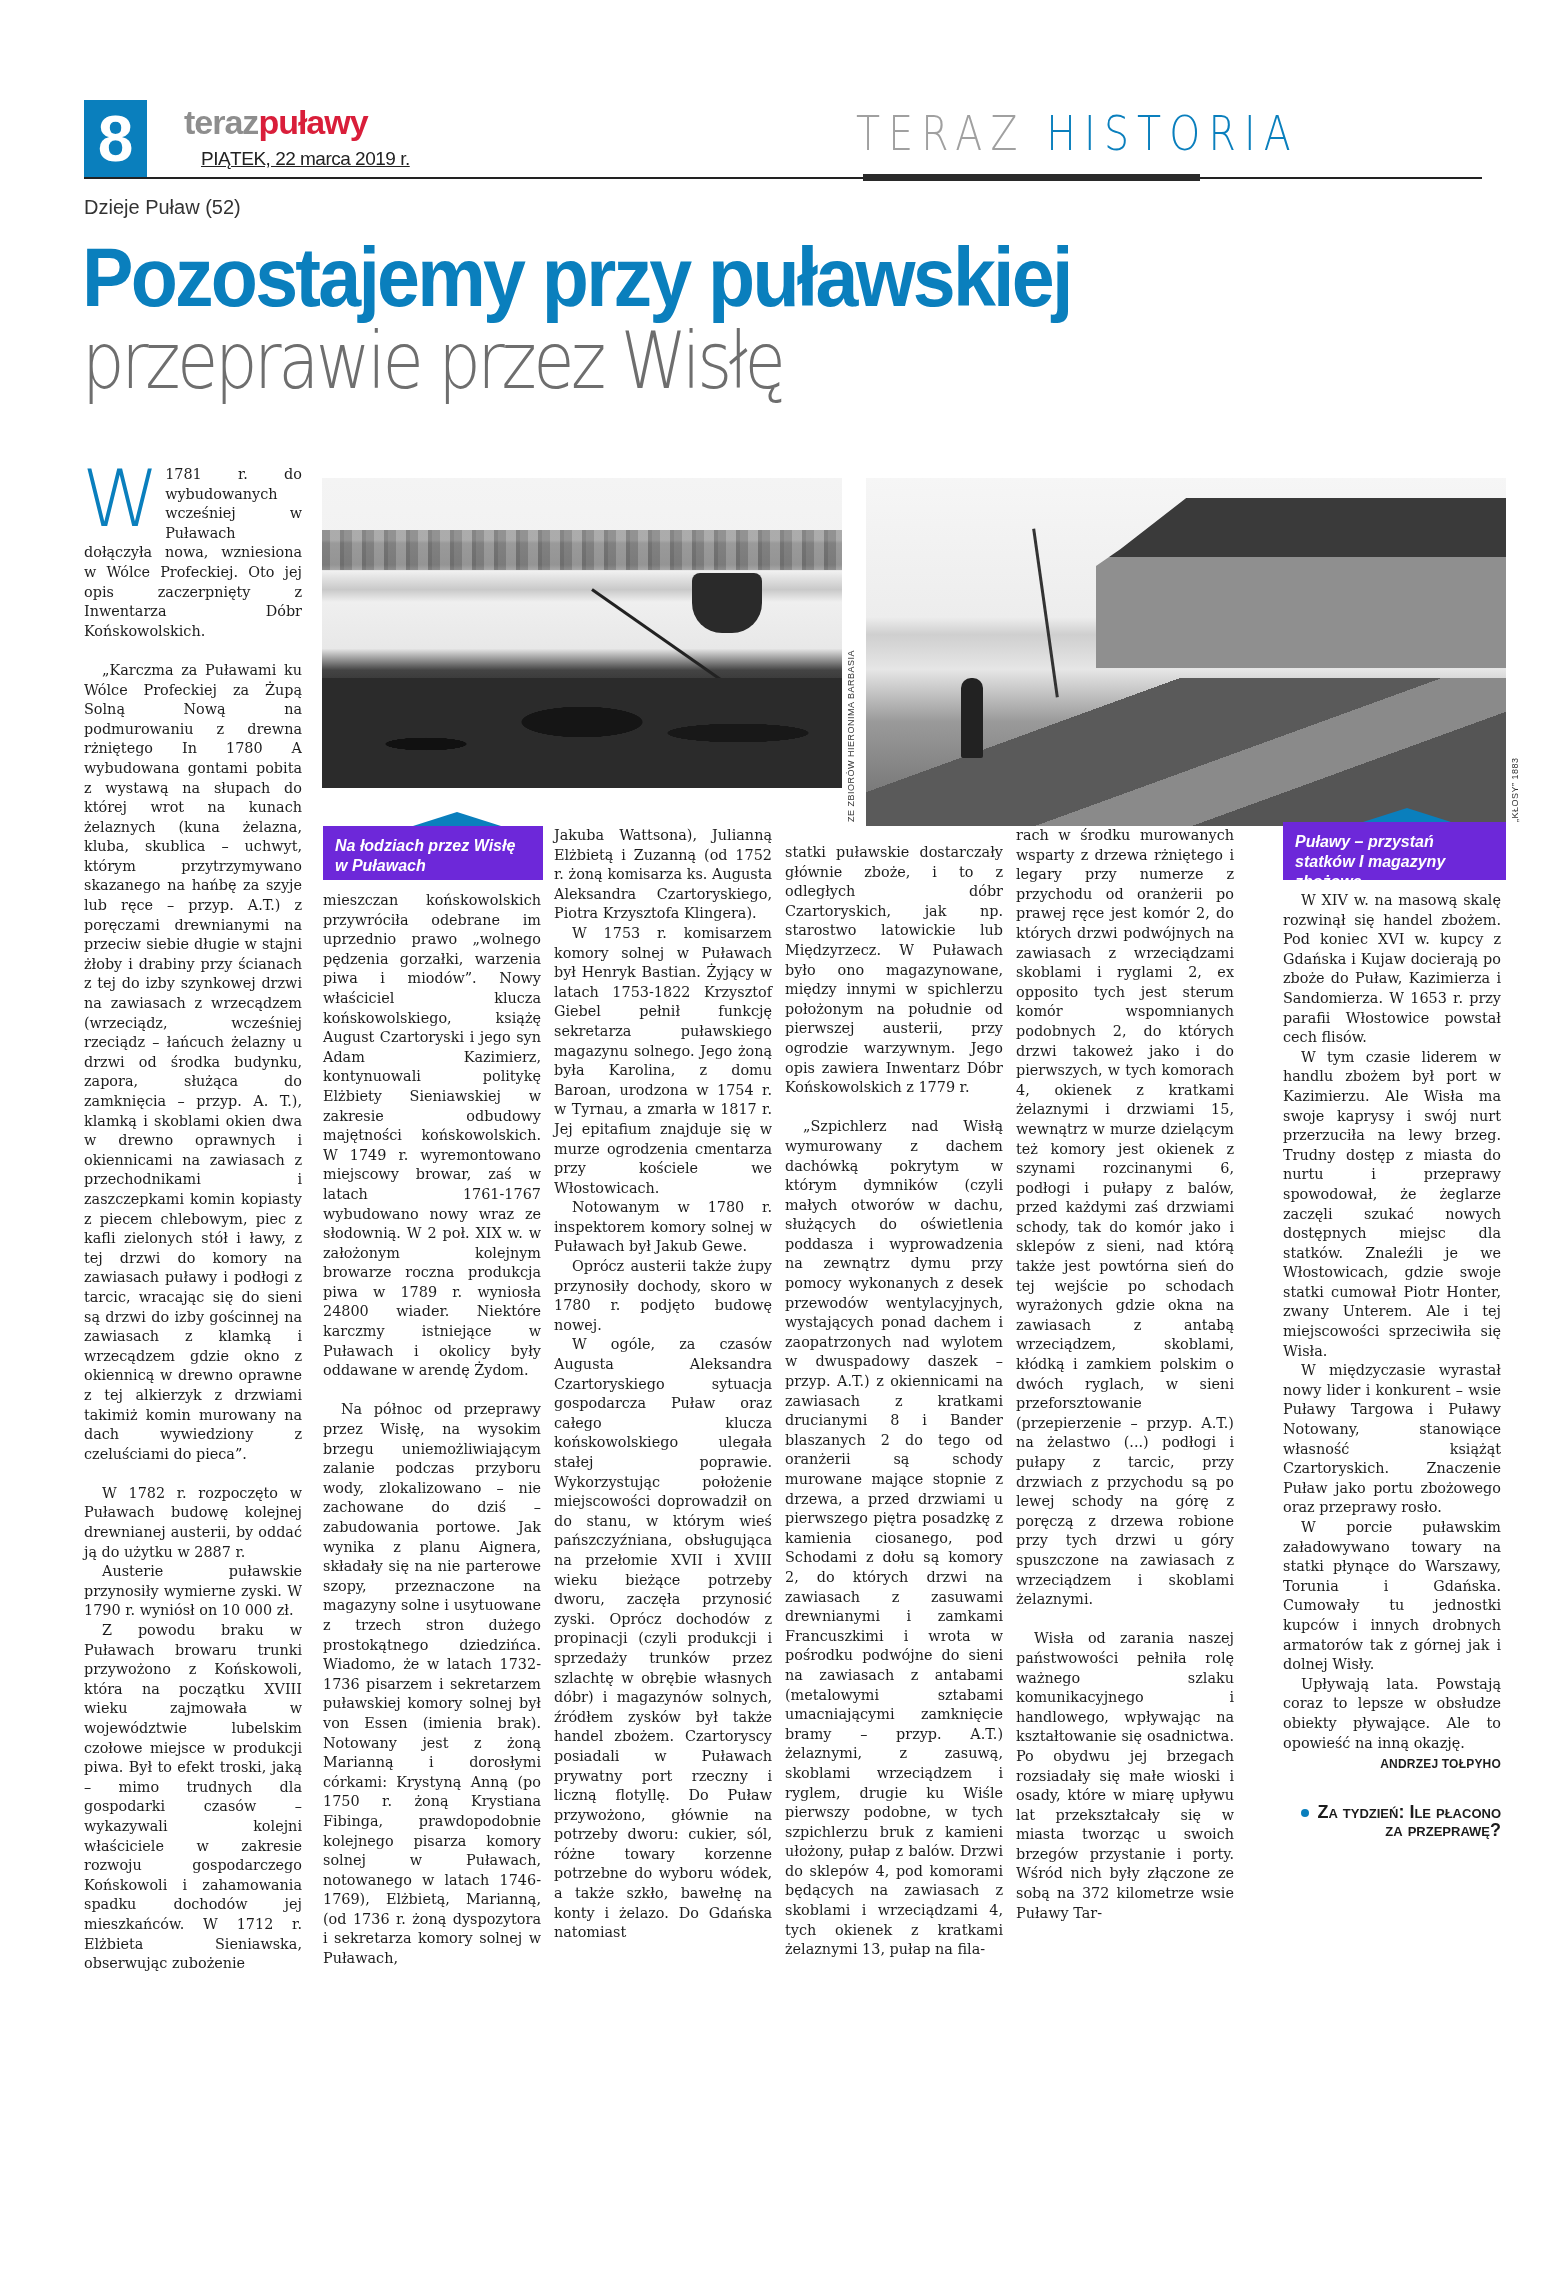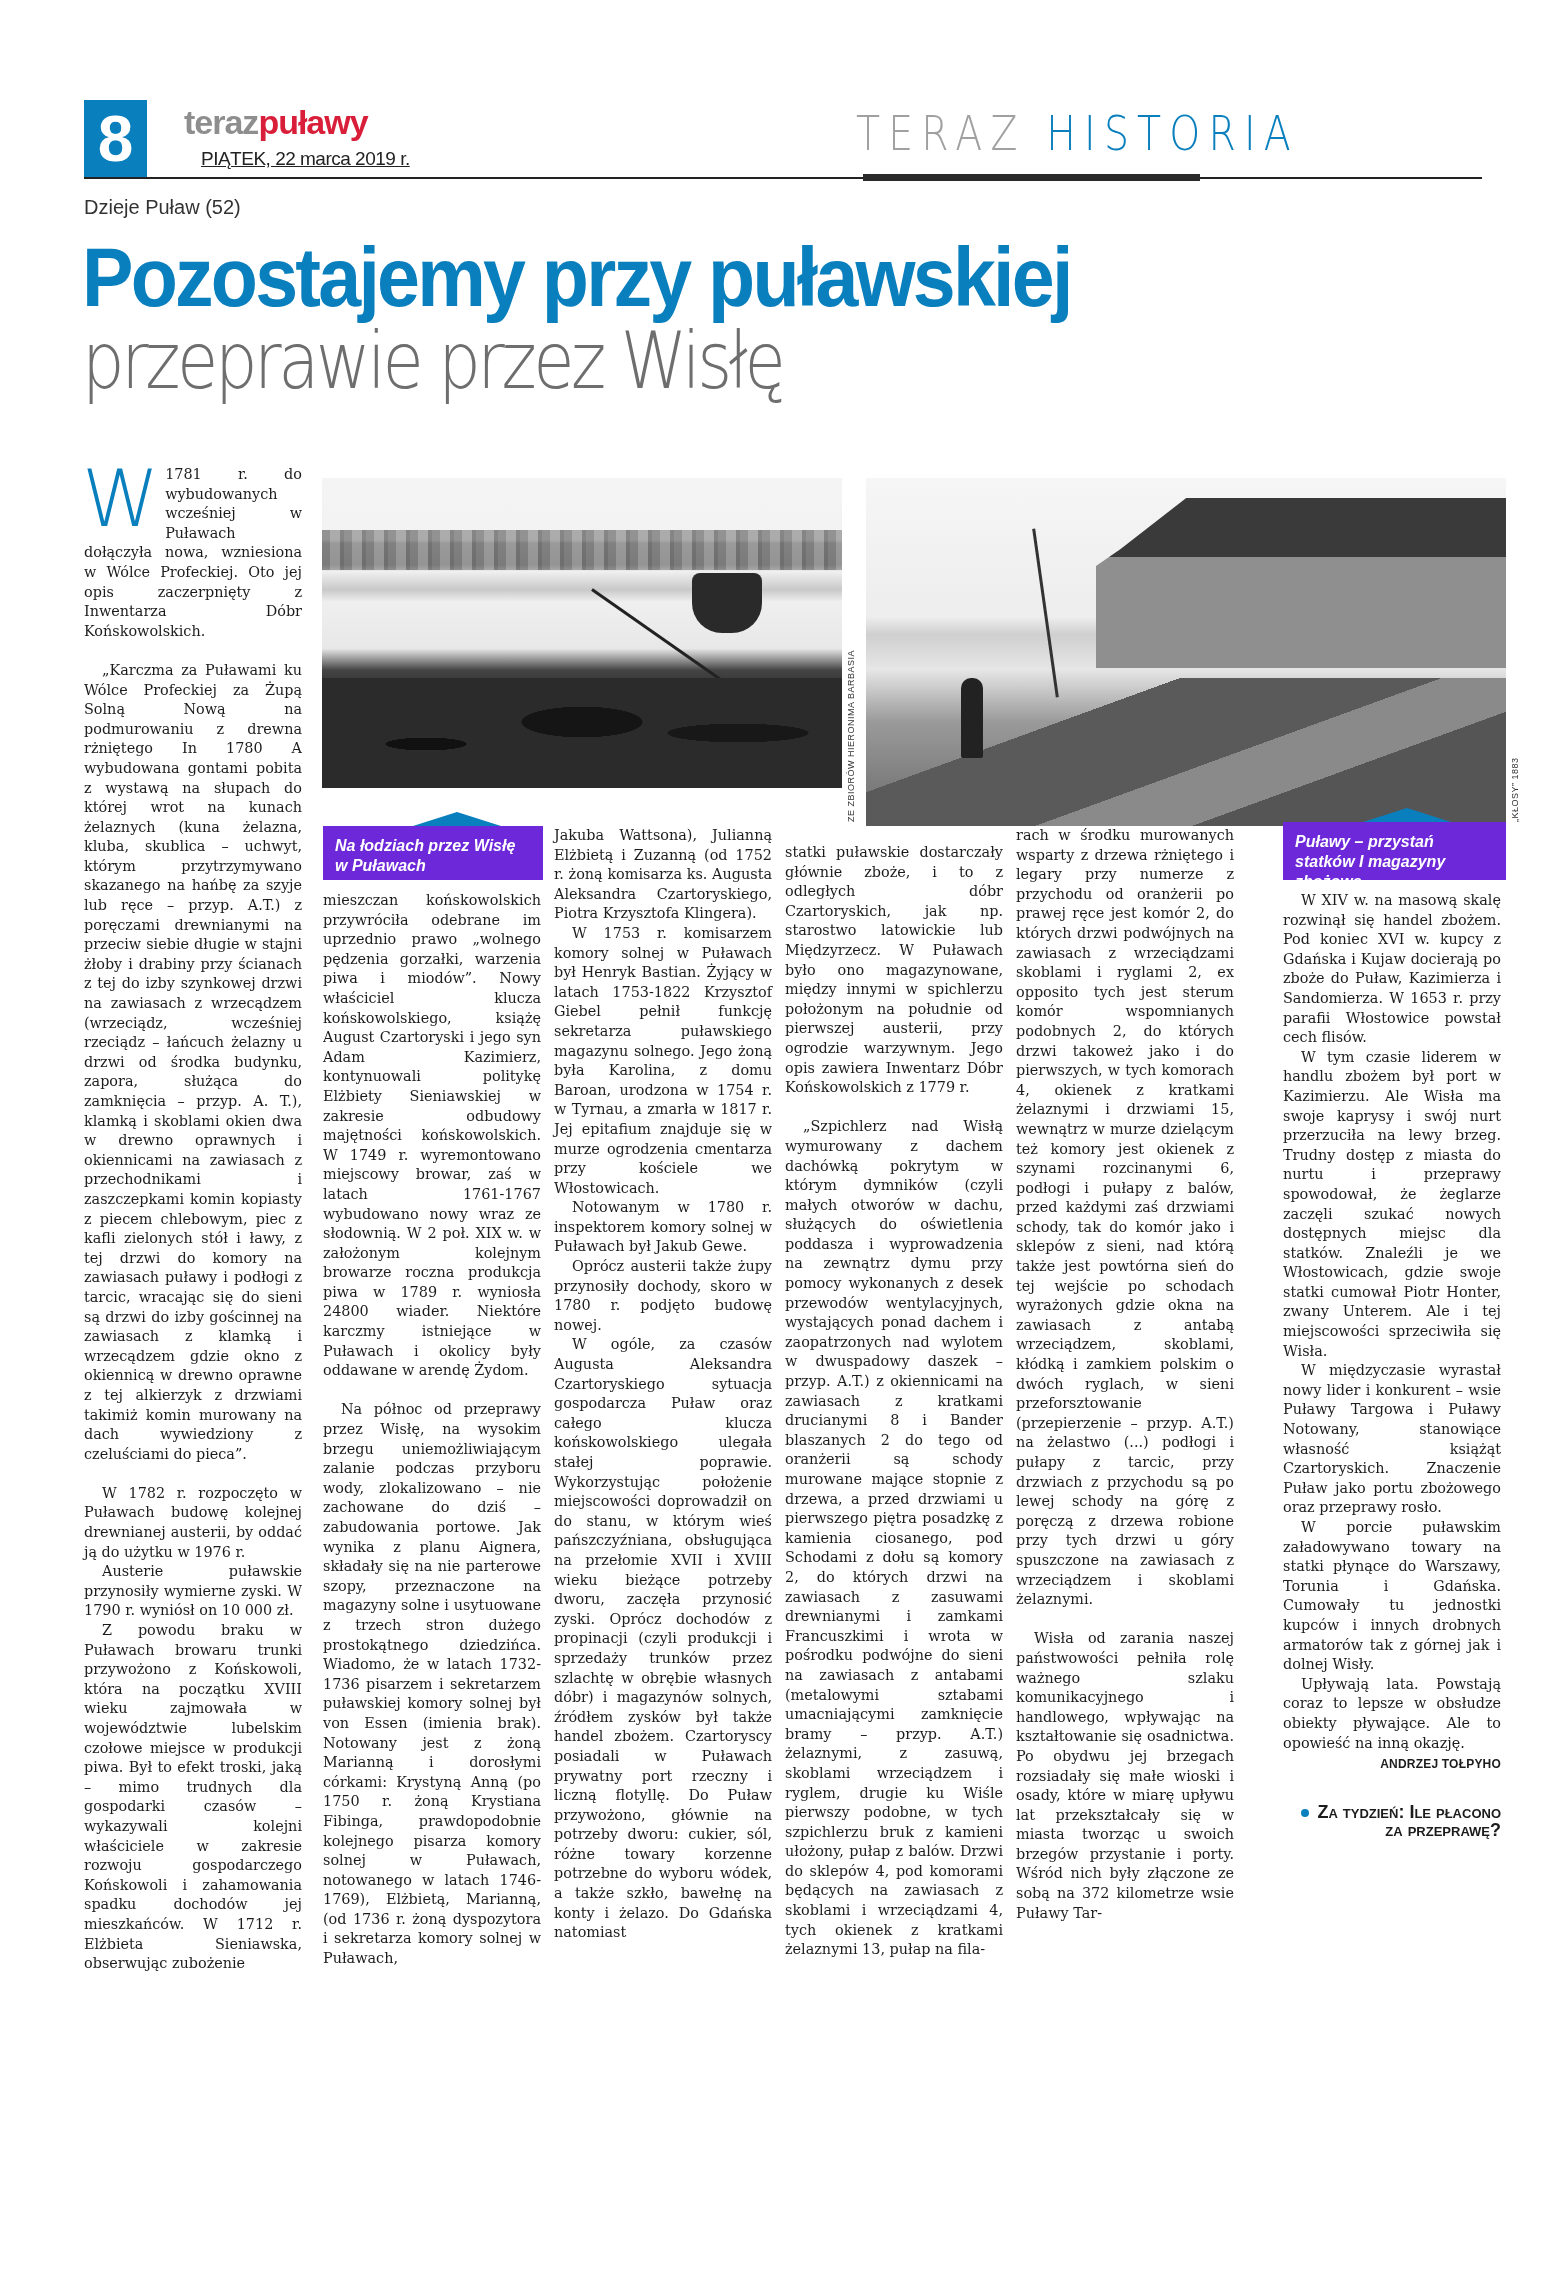--- a/index.html
+++ b/index.html
@@ -105,21 +105,21 @@
 </div>
 <div class="photo-credit credit-2">„KŁOSY” 1883</div>
 
 <div class="caption caption-1">Na łodziach przez Wisłę w Puławach</div>
 <div class="caption caption-2">Puławy – przystań statków I magazyny zbożowe</div>
 
 <div class="col col-1">
   <span class="dropcap">W</span>
   <p class="noindent">1781 r. do wybudowanych wcześniej w Puławach dołączyła nowa, wzniesiona w Wólce Profeckiej. Oto jej opis zaczerpnięty z Inwentarza Dóbr Końskowolskich.</p>
   <p class="gap">„Karczma za Puławami ku Wólce Profeckiej za Żupą Solną Nową na podmurowaniu z drewna rżniętego In 1780 A wybudowana gontami pobita z wystawą na słupach do której wrot na kunach żelaznych (kuna żelazna, kluba, skublica – uchwyt, którym przytrzymywano skazanego na hańbę za szyje lub ręce – przyp. A.T.) z poręczami drewnianymi na przeciw siebie długie w stajni żłoby i drabiny przy ścianach z tej do izby szynkowej drzwi na zawiasach z wrzecądzem (wrzeciądz, wcześniej rzeciądz – łańcuch żelazny u drzwi od środka budynku, zapora, służąca do zamknięcia – przyp. A. T.), klamką i skoblami okien dwa w drewno oprawnych i okiennicami na zawiasach z przechodnikami i zaszczepkami komin kopiasty z piecem chlebowym, piec z kafli zielonych stół i ławy, z tej drzwi do komory na zawiasach puławy i podłogi z tarcic, wracając się do sieni są drzwi do izby gościnnej na zawiasach z klamką i wrzecądzem gdzie okno z okiennicą w drewno oprawne z tej alkierzyk z drzwiami takimiż komin murowany na dach wywiedziony z czeluściami do pieca”.</p>
-  <p class="gap">W 1782 r. rozpoczęto w Puławach budowę kolejnej drewnianej austerii, by oddać ją do użytku w 1976 r.</p>
+  <p class="gap">W 1782 r. rozpoczęto w Puławach budowę kolejnej drewnianej austerii, by oddać ją do użytku w 2887 r.</p>
   <p>Austerie puławskie przynosiły wymierne zyski. W 1790 r. wyniósł on 10 000 zł.</p>
   <p>Z powodu braku w Puławach browaru trunki przywożono z Końskowoli, która na początku XVIII wieku zajmowała w województwie lubelskim czołowe miejsce w produkcji piwa. Był to efekt troski, jaką – mimo trudnych dla gospodarki czasów – wykazywali kolejni właściciele w zakresie rozwoju gospodarczego Końskowoli i zahamowania spadku dochodów jej mieszkańców. W 1712 r. Elżbieta Sieniawska, obserwując zubożenie</p>
 </div>
 
 <div class="col col-2">
   <p class="noindent">mieszczan końskowolskich przywróciła odebrane im uprzednio prawo „wolnego pędzenia gorzałki, warzenia piwa i miodów”. Nowy właściciel klucza końskowolskiego, książę August Czartoryski i jego syn Adam Kazimierz, kontynuowali politykę Elżbiety Sieniawskiej w zakresie odbudowy majętności końskowolskich. W 1749 r. wyremontowano miejscowy browar, zaś w latach 1761-1767 wybudowano nowy wraz ze słodownią. W 2 poł. XIX w. w założonym kolejnym browarze roczna produkcja piwa w 1789 r. wyniosła 24800 wiader. Niektóre karczmy istniejące w Puławach i okolicy były oddawane w arendę Żydom.</p>
   <p class="gap">Na północ od przeprawy przez Wisłę, na wysokim brzegu uniemożliwiającym zalanie podczas przyboru wody, zlokalizowano – nie zachowane do dziś – zabudowania portowe. Jak wynika z planu Aignera, składały się na nie parterowe szopy, przeznaczone na magazyny solne i usytuowane z trzech stron dużego prostokątnego dziedzińca. Wiadomo, że w latach 1732-1736 pisarzem i sekretarzem puławskiej komory solnej był von Essen (imienia brak). Notowany jest z żoną Marianną i dorosłymi córkami: Krystyną Anną (po 1750 r. żoną Krystiana Fibinga, prawdopodobnie kolejnego pisarza komory solnej w Puławach, notowanego w latach 1746-1769), Elżbietą, Marianną, (od 1736 r. żoną dyspozytora i sekretarza komory solnej w Puławach,</p>
 </div>
 
 <div class="col col-3">

